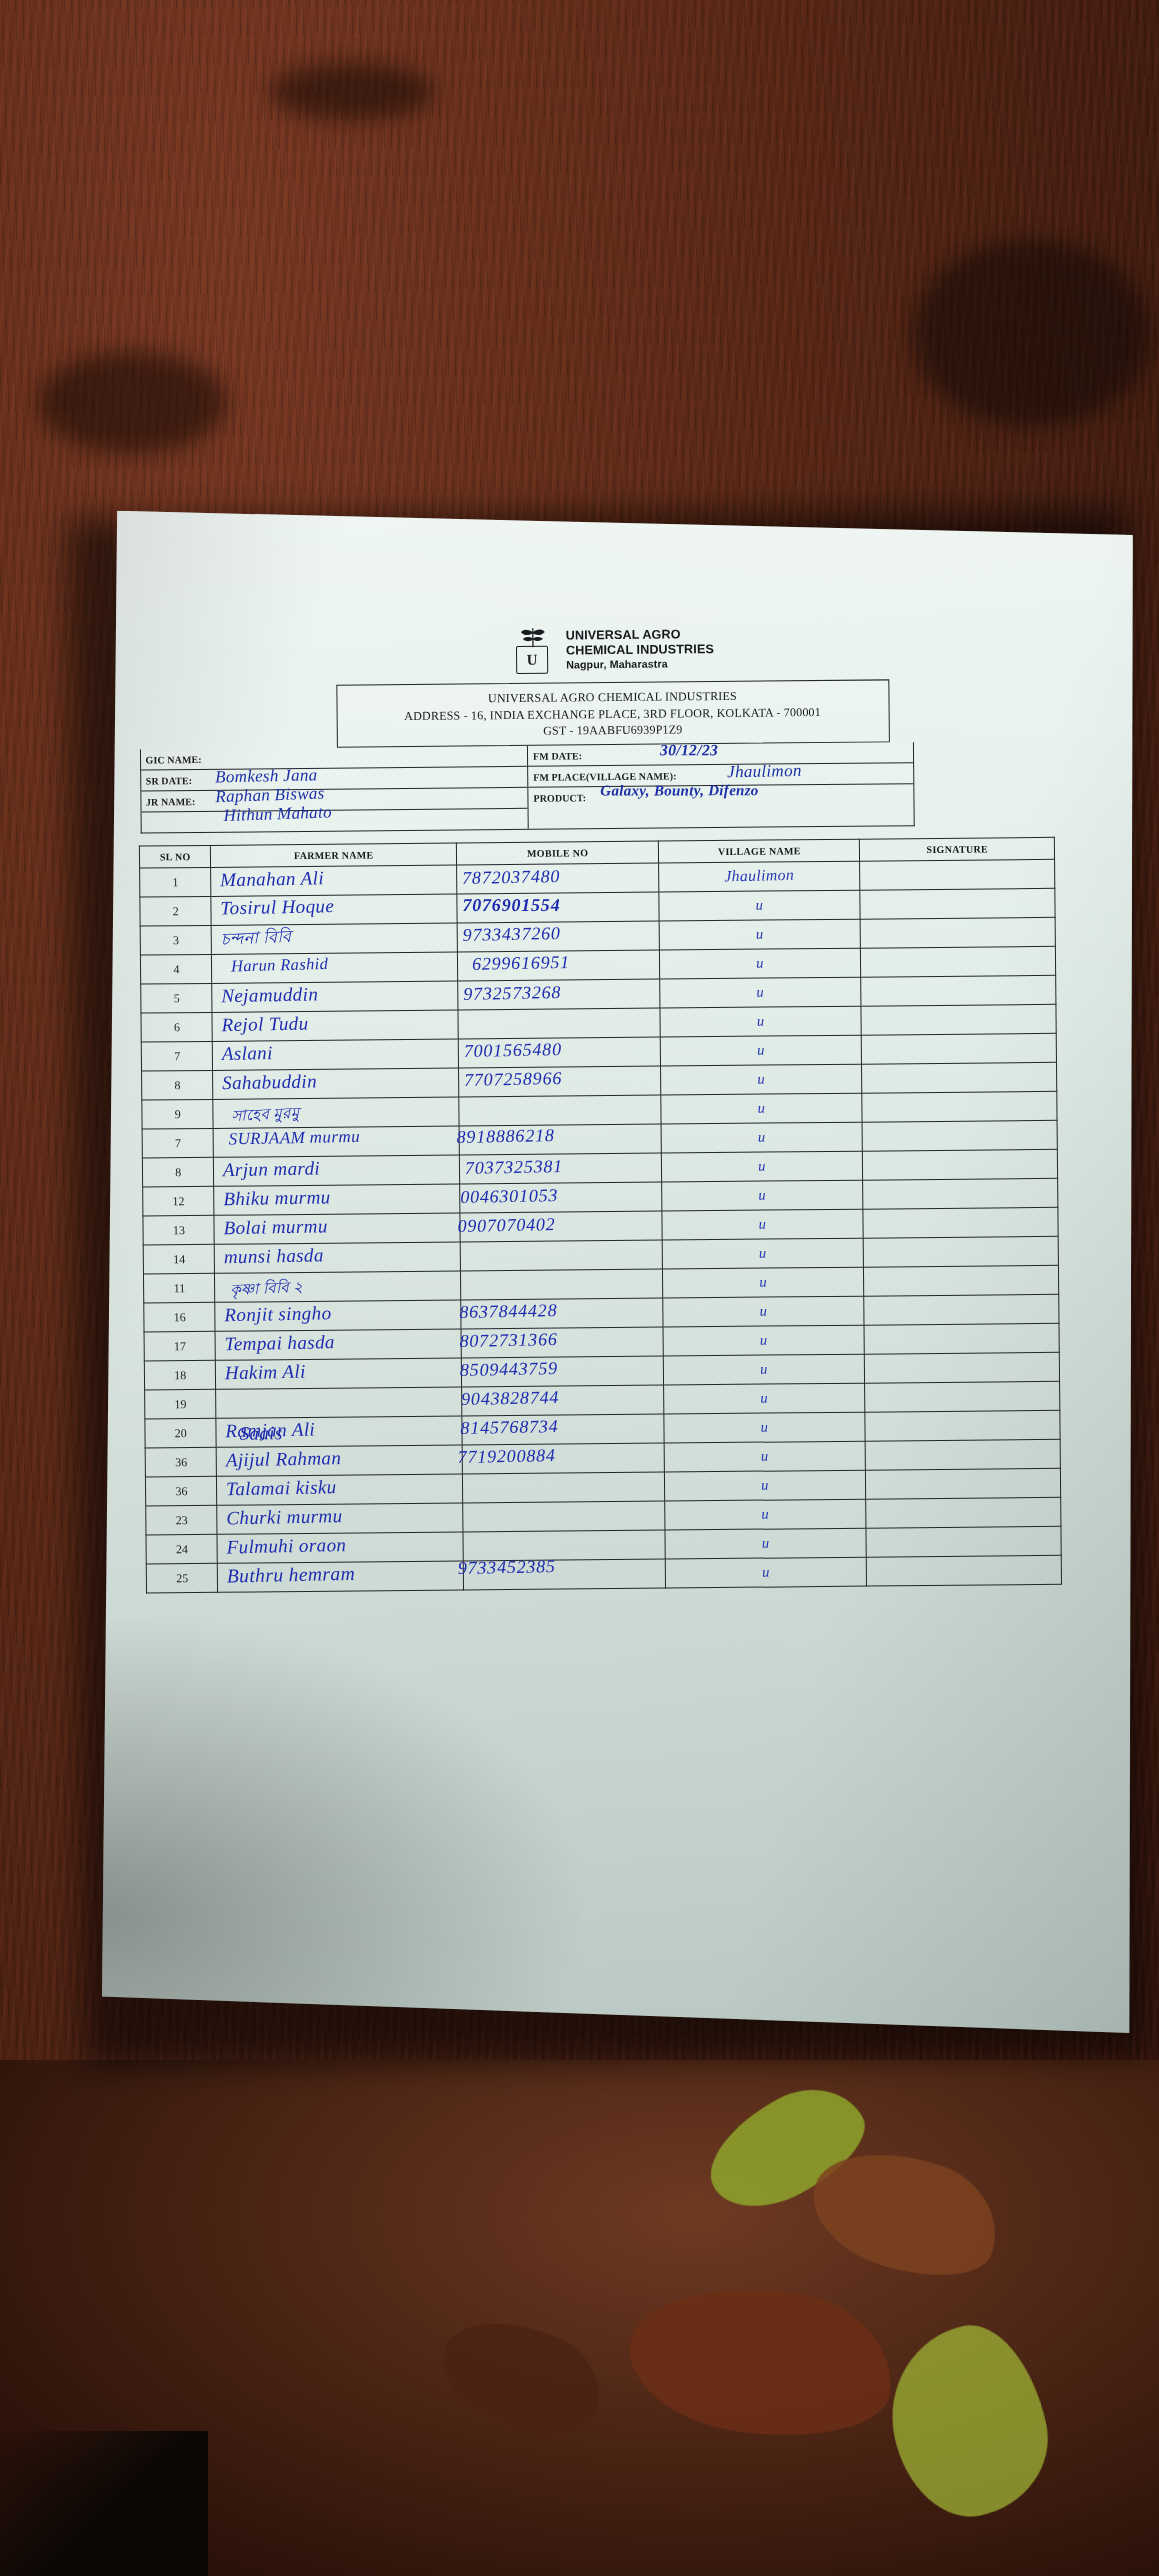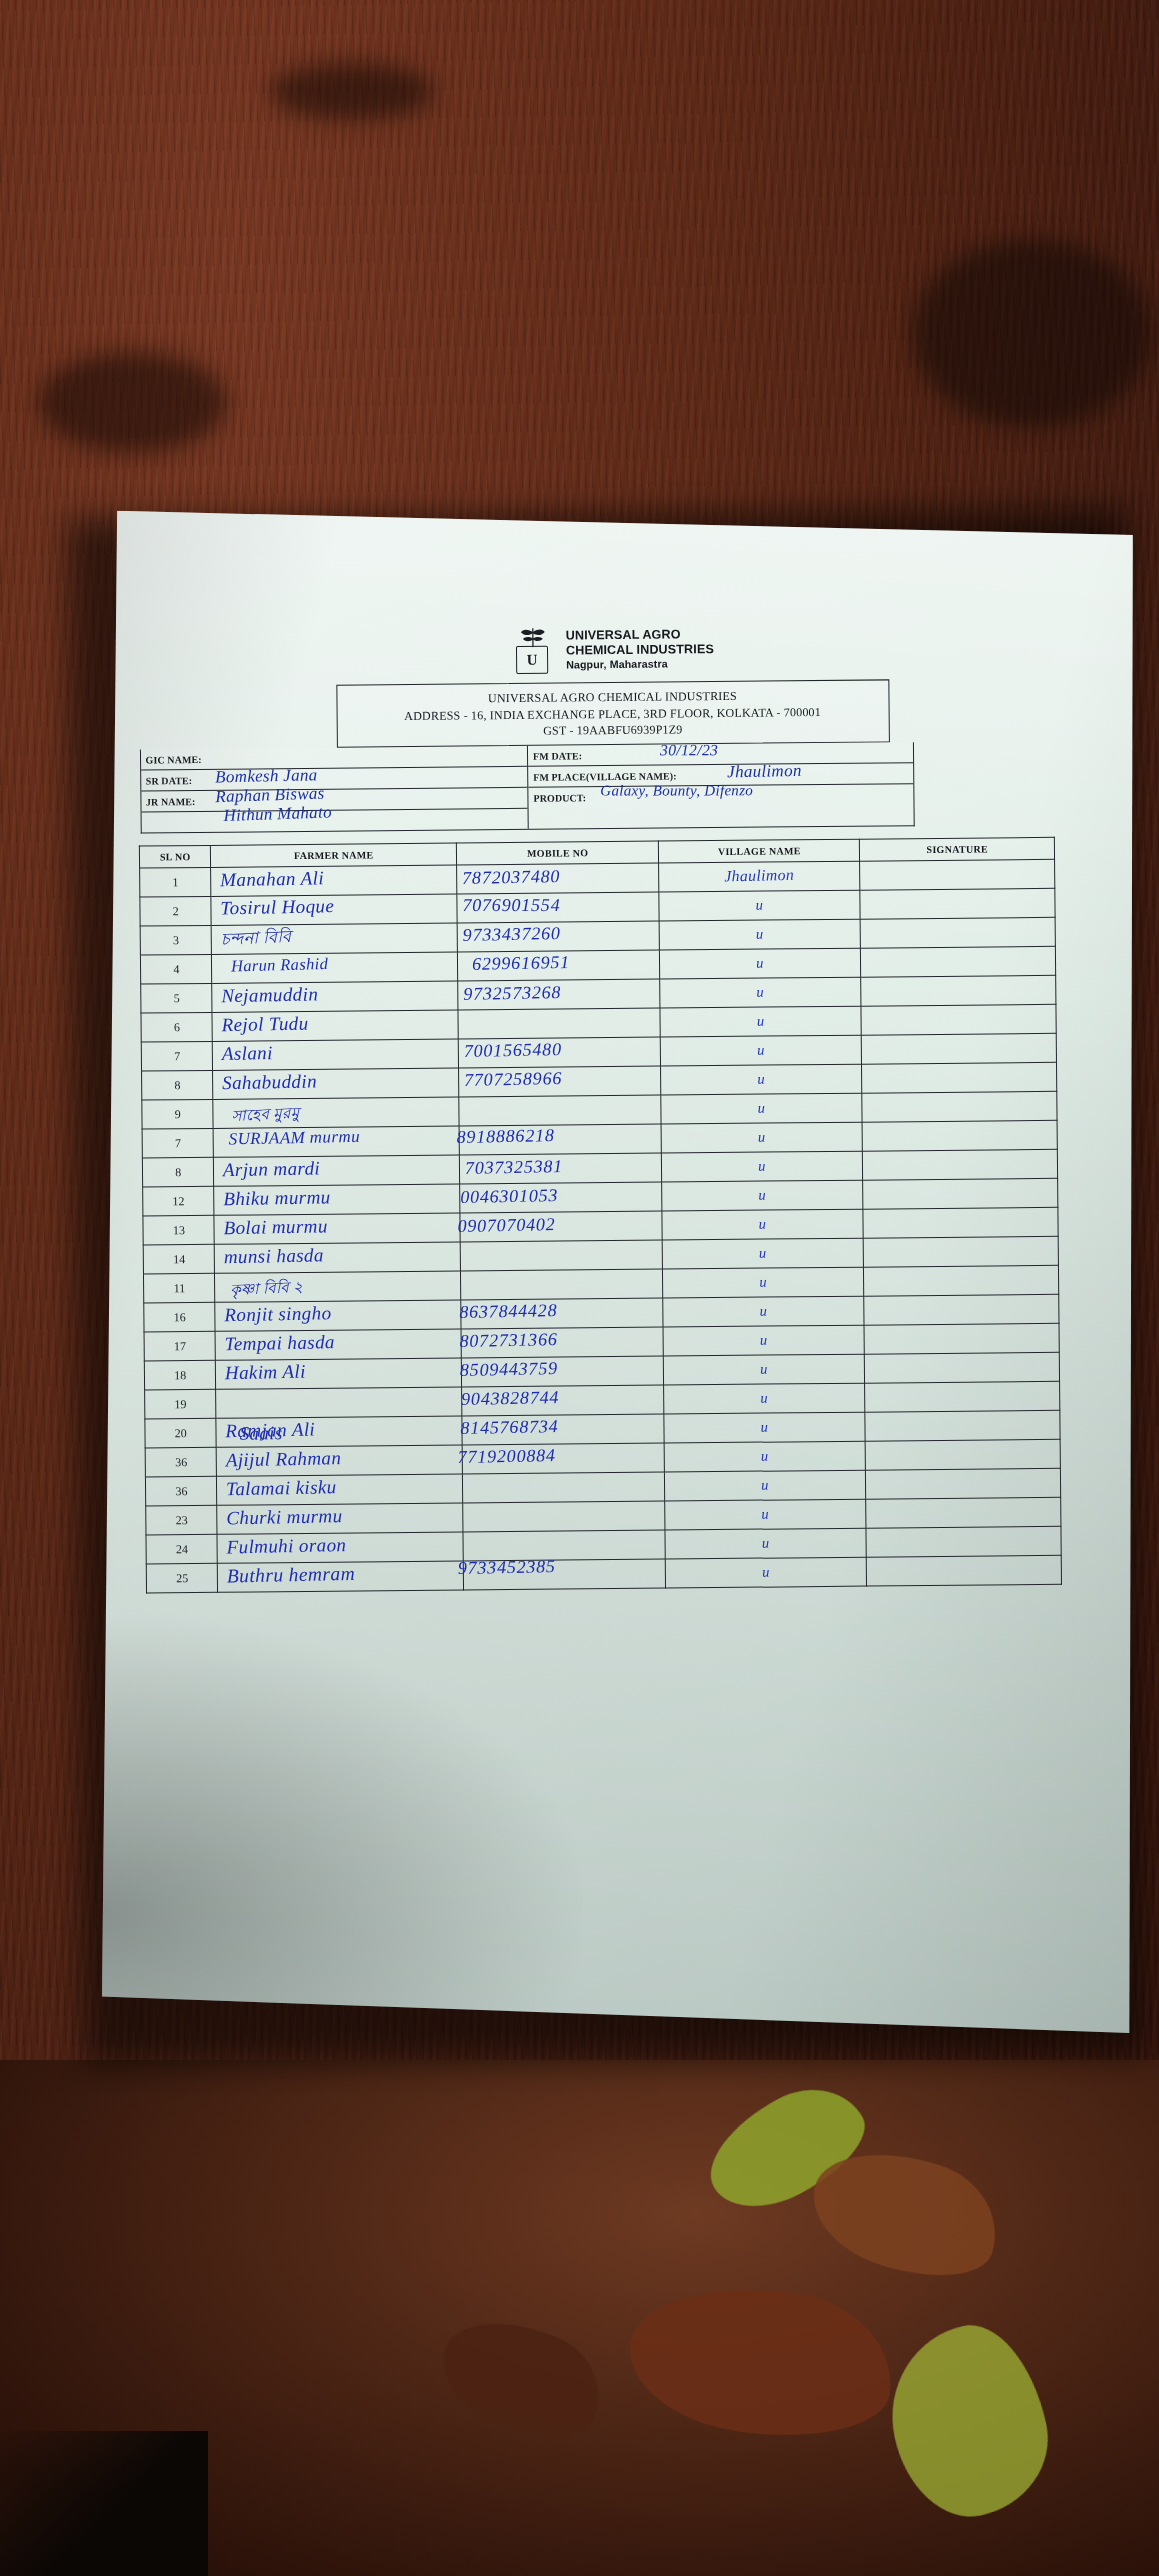--- a/index.html
+++ b/index.html
@@ -268,21 +268,21 @@
     transform: translateX(-50%) rotate(-1deg);
     font-size: 15.7px;
     color: #2336b5;
   }
   .ink.vil.small { font-size: 14.5px; }
 
   
   .r1 { transform: rotate(-1.4deg); }
   .r2 { transform: rotate(-0.6deg); }
   .r3 { transform: rotate(-2.1deg); }
-  .r4 { transform: rotate(0.5deg); }
+  .r4 { transform: rotate(0.5deg); font-weight: bold; }
   .r5 { transform: rotate(-1.0deg); }
 
 </style>
 </head>
 <body>
 
 <div class="bg-wood"></div>
 <div class="bg-wood-grain"></div>
 
 <div class="smudge" style="left:270px; top:63px; width:164px; height:57px;"></div>

